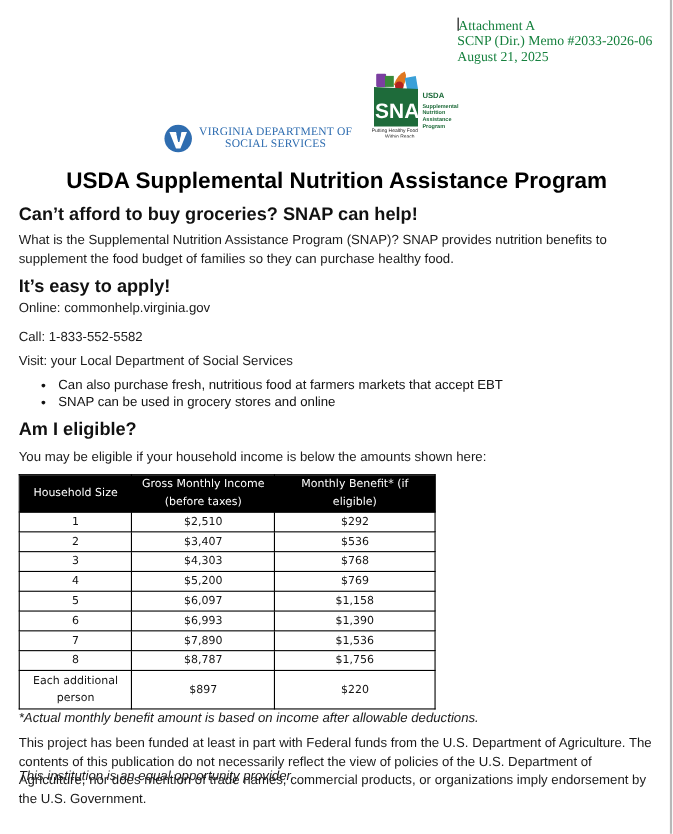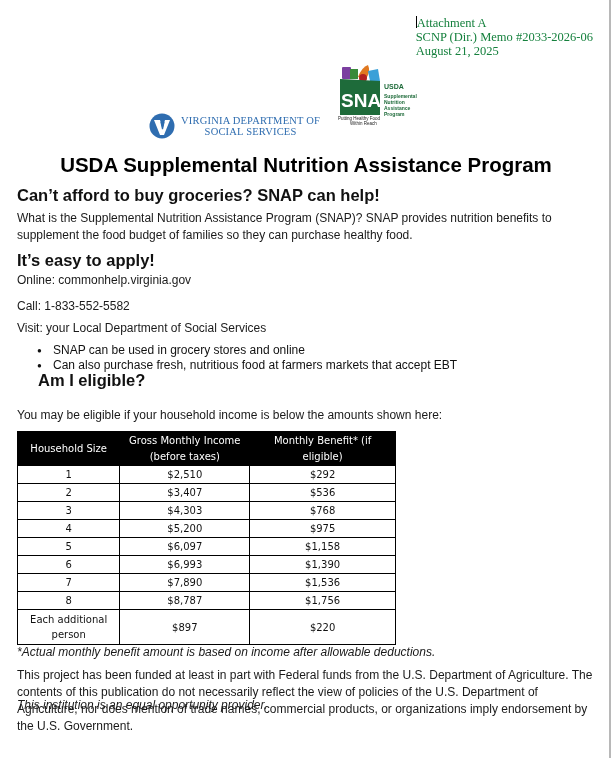--- a/index.html
+++ b/index.html
@@ -69,25 +69,25 @@
 
 <div class="h2" style="top:186px;">Can’t afford to buy groceries? SNAP can help!</div>
 <div class="p" style="top:210px;">What is the Supplemental Nutrition Assistance Program (SNAP)? SNAP provides nutrition benefits to supplement the food budget of families so they can purchase healthy food.</div>
 
 <div class="h2" style="top:251px;">It’s easy to apply!</div>
 <div class="p" style="top:272px;">Online: commonhelp.virginia.gov</div>
 <div class="p" style="top:298px;">Call: 1-833-552-5582</div>
 <div class="p" style="top:320px;">Visit: your Local Department of Social Services</div>
 
 <ul class="bullets">
+  <li>Can also purchase fresh, nutritious food at farmers markets that accept EBT</li>
   <li>SNAP can be used in grocery stores and online</li>
-  <li>Can also purchase fresh, nutritious food at farmers markets that accept EBT</li>
 </ul>
 
-<div class="h2" style="top:371px;margin-left:21px;">Am I eligible?</div>
+<div class="h2" style="top:381px;">Am I eligible?</div>
 <div class="p" style="top:407px;">You may be eligible if your household income is below the amounts shown here:</div>
 
 <table class="elig">
   <thead>
     <tr>
       <th class="c1">Household Size</th>
       <th class="c2">Gross Monthly Income (before taxes)</th>
       <th class="c3">Monthly Benefit* (if eligible)</th>
     </tr>
   </thead>
@@ -103,21 +103,21 @@
         <td>$536</td>
       </tr>
     <tr>
         <td>3</td>
         <td>$4,303</td>
         <td>$768</td>
       </tr>
     <tr>
         <td>4</td>
         <td>$5,200</td>
-        <td>$975</td>
+        <td>$769</td>
       </tr>
     <tr>
         <td>5</td>
         <td>$6,097</td>
         <td>$1,158</td>
       </tr>
     <tr>
         <td>6</td>
         <td>$6,993</td>
         <td>$1,390</td>

